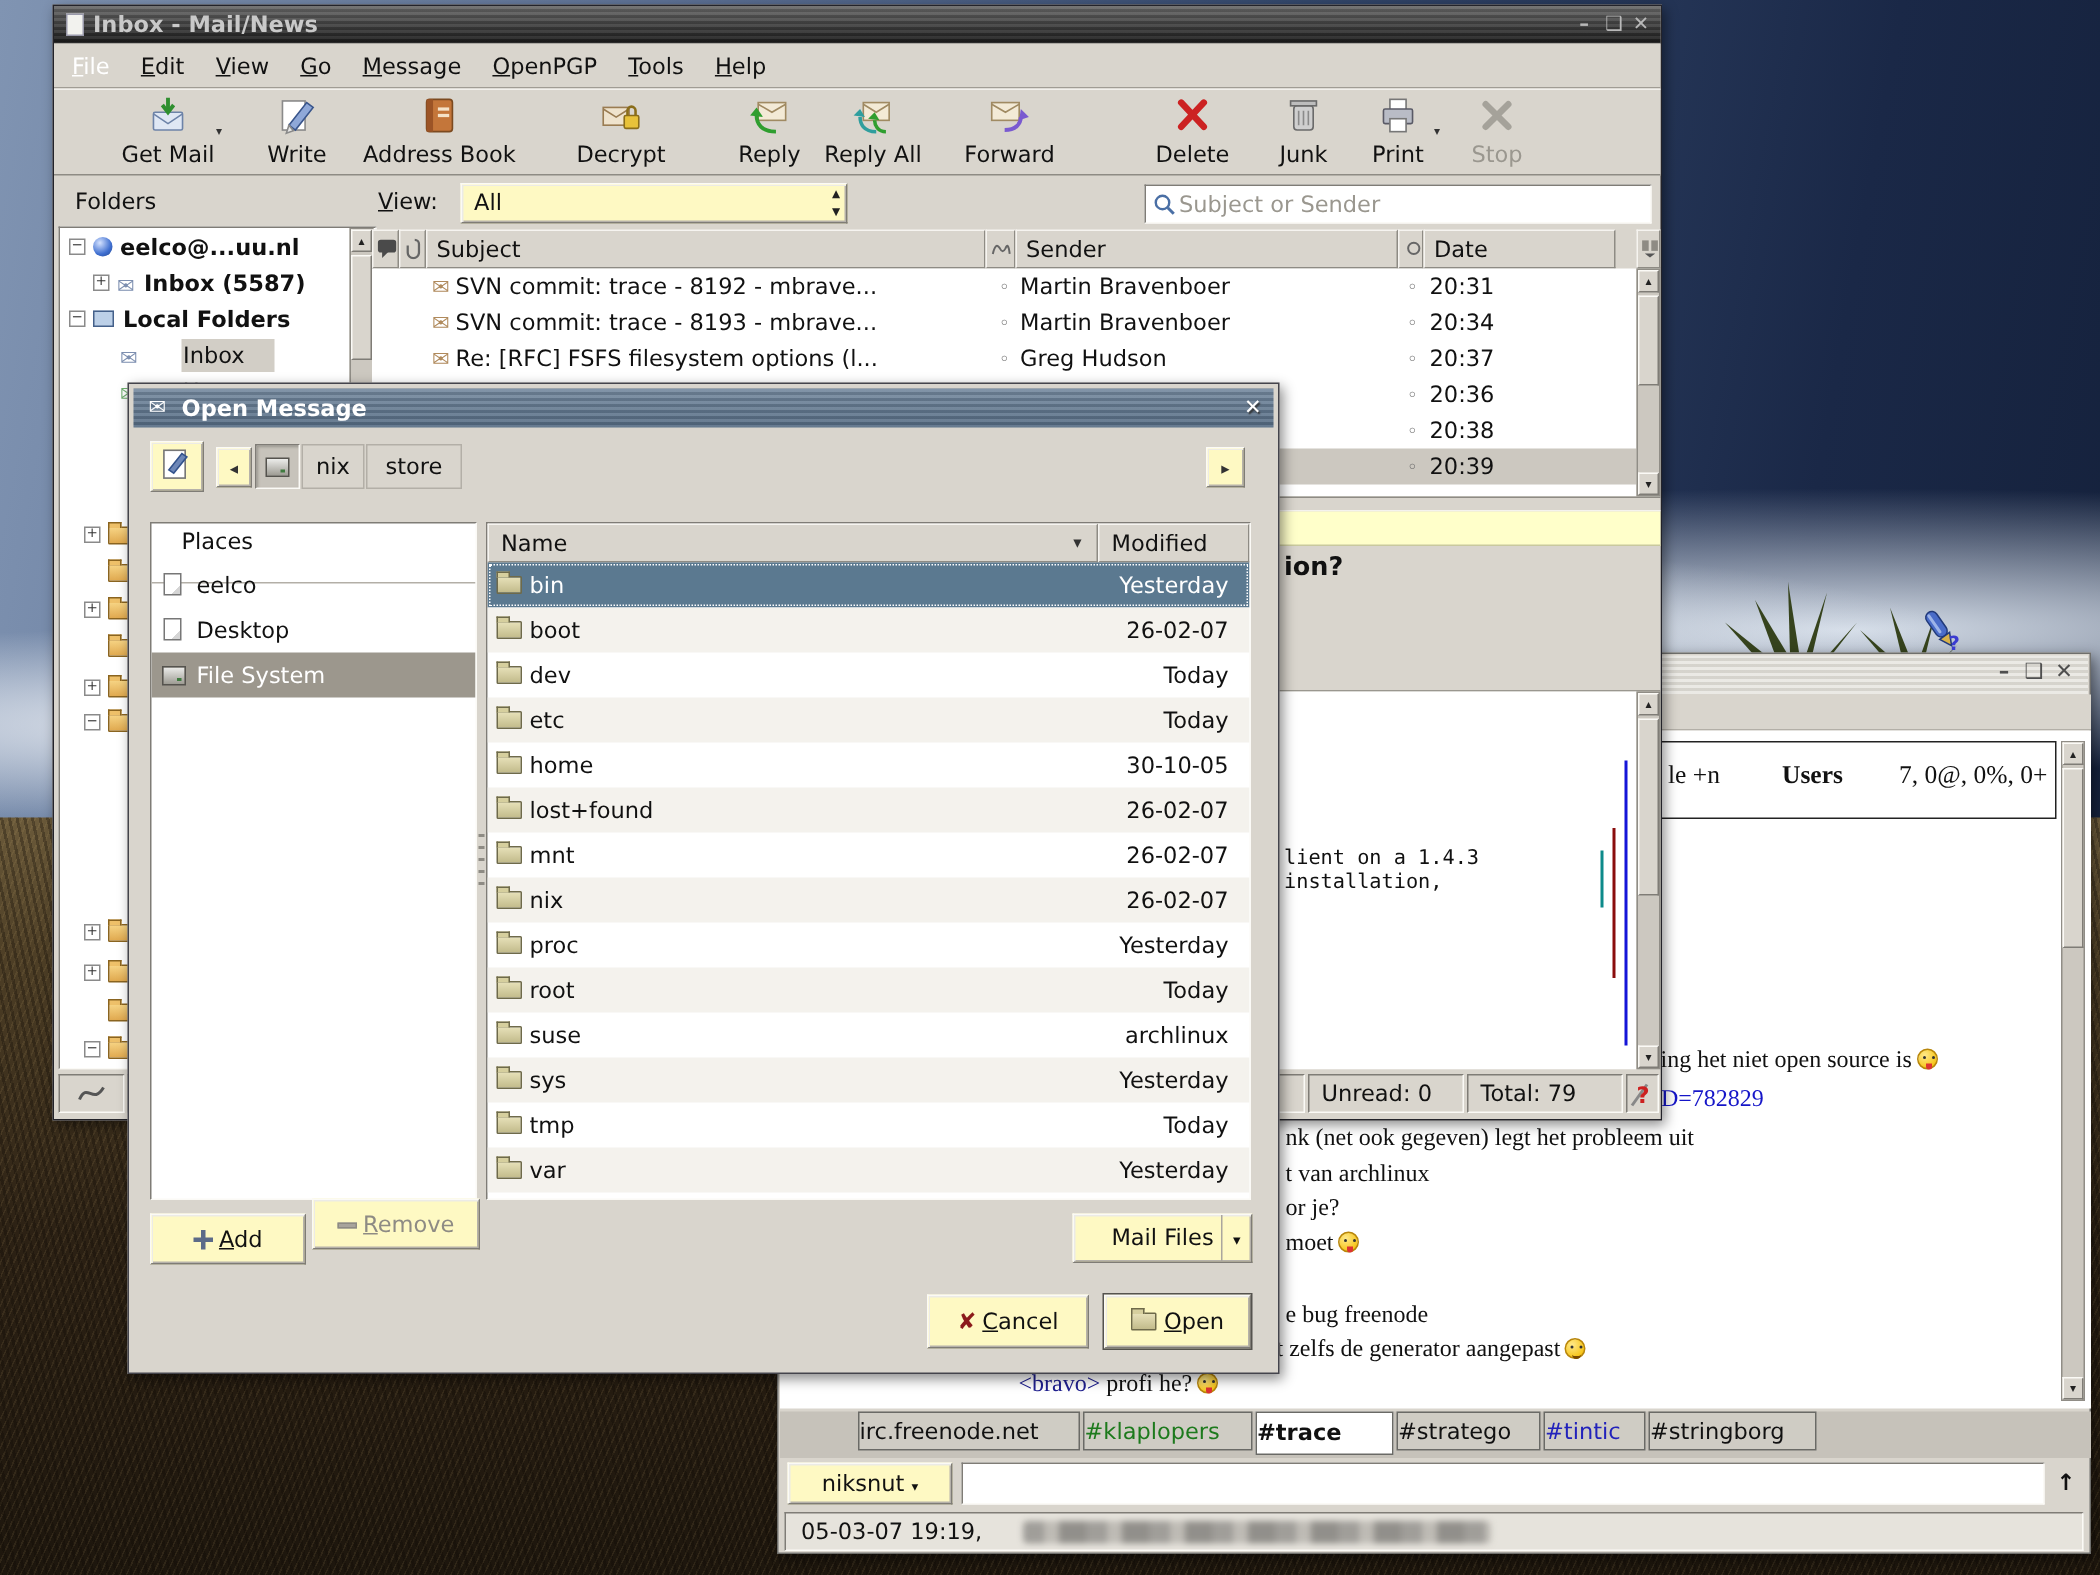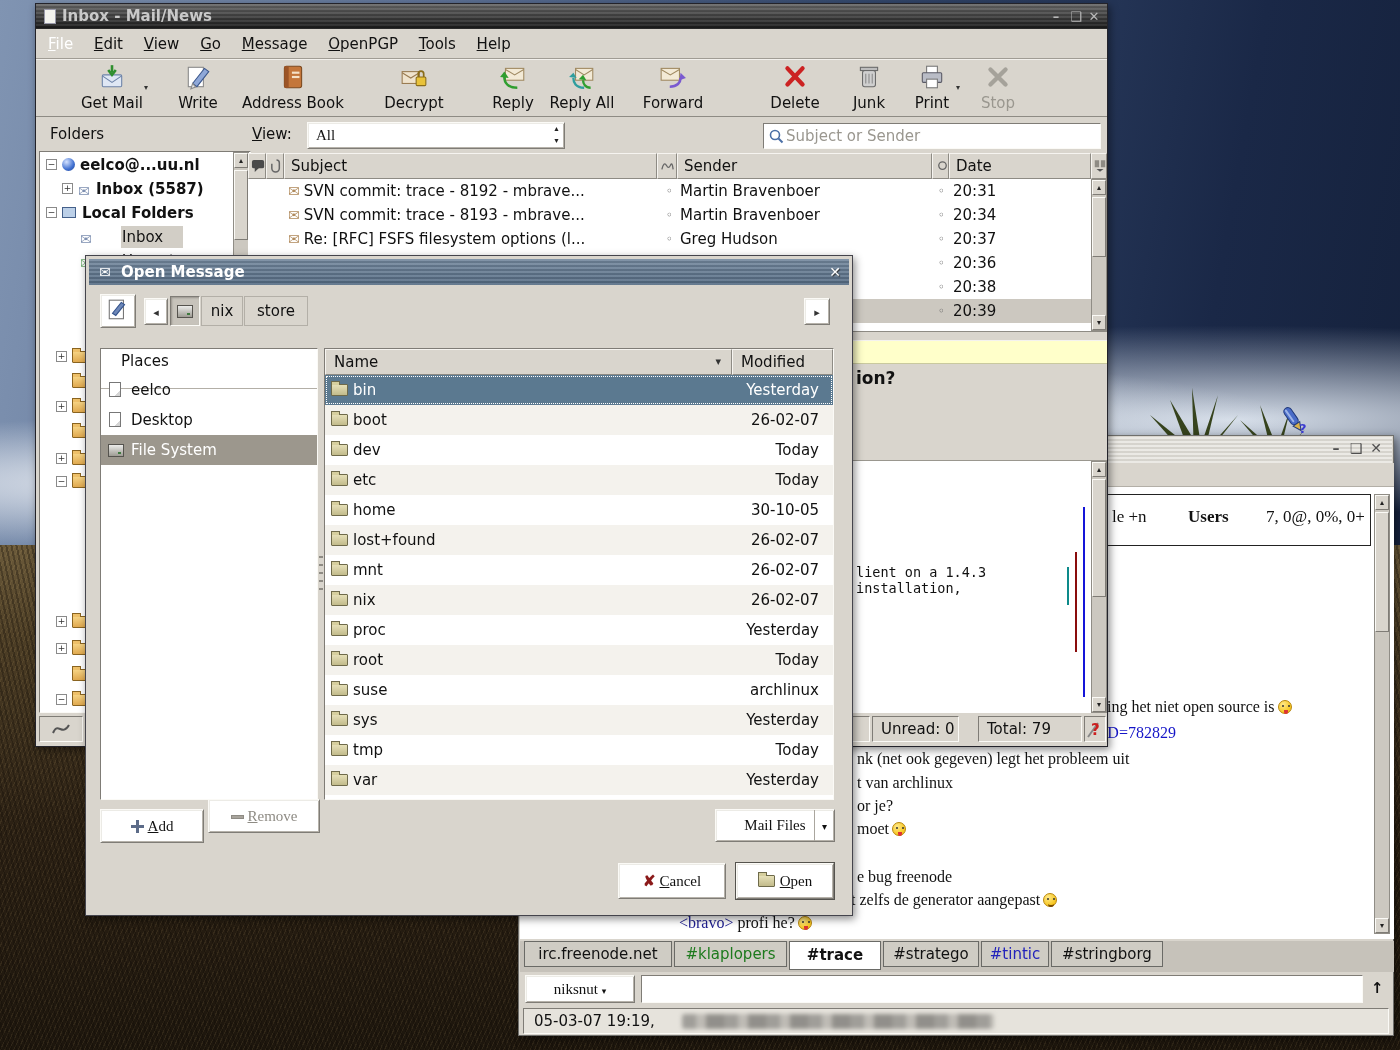--- a/index.html
+++ b/index.html
@@ -16,21 +16,21 @@
   }
   .abs{position:absolute;}
   .terrain{position:absolute;left:0;top:545px;width:1400px;height:505px;
     background:
       repeating-linear-gradient(78deg, rgba(15,10,5,.30) 0 2px, rgba(0,0,0,0) 2px 5px),
       repeating-linear-gradient(-65deg, rgba(205,175,115,.10) 0 1px, rgba(0,0,0,0) 1px 4px),
       linear-gradient(180deg,#6b5a3a 0%, #4e3f26 18%, #2c2114 55%, #1d160d 100%);
   }
   
   .win{position:absolute;background:#d9d5cd;border:1px solid #23232a;box-shadow:2px 3px 8px rgba(0,0,0,.45);}
-  .raised{background:#ffffff;border:1px solid;border-color:#fbfaf6 #7f7c76 #7f7c76 #fbfaf6;box-shadow:inset 1px 1px 0 #ecebe6, inset -1px -1px 0 #b6b2aa;font-family:Liberation Serif, serif;}
+  .raised{background:#fef9c3;border:1px solid;border-color:#fbfaf6 #7f7c76 #7f7c76 #fbfaf6;box-shadow:inset 1px 1px 0 #ecebe6, inset -1px -1px 0 #b6b2aa;}
   .pressed{background:#c7c3bb;border:1px solid;border-color:#7f7c76 #fbfaf6 #fbfaf6 #7f7c76;box-shadow:inset 1px 1px 2px #9a968e;}
   .sunken{background:#fff;border:1px solid;border-color:#7f7c76 #fbfaf6 #fbfaf6 #7f7c76;}
   .sb{position:absolute;background:#ccc8c0;border:1px solid #908d86;}
   .sbb{position:absolute;left:0;width:14px;height:15px;background:#d9d5cd;border:1px solid;border-color:#fbfaf6 #7f7c76 #7f7c76 #fbfaf6;font-size:8px;color:#222;text-align:center;line-height:14px;}
   .sbb.up::before{content:"▴";} .sbb.down::before{content:"▾";}
   .sbt{position:absolute;left:0;width:14px;background:#d9d5cd;border:1px solid;border-color:#fbfaf6 #7f7c76 #7f7c76 #fbfaf6;}
   
   .mtitle{position:absolute;left:0;top:0;width:100%;height:25px;
     background:repeating-linear-gradient(180deg, rgba(255,255,255,.07) 0 2px, rgba(0,0,0,.12) 2px 4px), linear-gradient(180deg,#6a6a6a,#191919);
     color:#c9c9c9;font-weight:bold;line-height:25px;}
@@ -99,21 +99,21 @@
     }
   .irc-ctl{position:absolute;top:3px;width:20px;text-align:center;color:#4f4f4f;font-weight:bold;font-size:14px;}
   .serif{font-family:"Liberation Serif","DejaVu Serif",serif;}
   .iline{position:absolute;font-family:"Liberation Serif","DejaVu Serif",serif;font-size:16px;white-space:nowrap;}
   .ilink{color:#1515c8;}
   .inick{color:#202090;}
   .smiley{display:inline-block;width:14px;height:14px;border-radius:50%;background:radial-gradient(circle at 35% 30%,#ffe98a,#f7c61e 70%,#d89f00);border:1px solid #b8860b;position:relative;vertical-align:-2px;margin-left:3px;}
   .smiley::before{content:'';position:absolute;left:3px;top:4px;width:2px;height:2px;background:#333;border-radius:50%;box-shadow:6px 0 0 #333;}
   .smiley::after{content:'';position:absolute;left:4px;top:8px;width:6px;height:3px;border-bottom:2px solid #7a4a00;border-radius:0 0 6px 6px;}
   .smiley.tongue::after{background:#d33;width:4px;height:4px;border:none;border-radius:0 0 3px 3px;top:9px;left:5px;}
-  .tab{position:absolute;top:0;height:26px;line-height:24px;text-align:center;background:#cfccc4;border:1px solid #6a6a66;font-size:15px;}
+  .tab{position:absolute;top:0;height:26px;line-height:24px;background:#cfccc4;border:1px solid #6a6a66;font-size:15px;margin-left:48px;}
   .tab.active{height:29px;line-height:27px;background:#fff;font-weight:bold;z-index:2;}
   .tab.green{color:#1d7a1d;} .tab.blue{color:#2222bb;}
   .blurblob{position:absolute;filter:blur(2.2px);background:repeating-linear-gradient(90deg,#8f8d89 0 14px,#b5b2ac 14px 24px,#7d7b77 24px 42px);border-radius:3px;opacity:.8;}
   input{font-family:"DejaVu Sans",sans-serif;}
   .search-in{position:absolute;left:22px;top:2px;width:305px;height:19px;border:none;outline:none;font-size:15px;color:#333;}
   .search-in::placeholder{color:#9a978f;}
 </style>
 </head>
 <body>
 
@@ -375,21 +375,21 @@
           <path d="M8 2 a3 3 0 0 1 3 3 v6 a4 4 0 0 1 -8 0 V6" fill="none" stroke="#666" stroke-width="1.6"></path>
         </svg></div>
     <div class="hcell" style="left:248px;width:373px"><span>Subject</span></div>
     <div class="hcell" style="left:621px;width:20px;padding:0"><svg width="15" height="15" viewBox="0 0 16 16" style="margin:5px 0 0 2px">
           <path d="M2 11 q2 -9 5 -4 q2 4 4 0 q2 -5 3 4" fill="none" stroke="#666" stroke-width="1.4"></path>
         </svg></div>
     <div class="hcell" style="left:641px;width:255px"><span>Sender</span></div>
     <div class="hcell" style="left:896px;width:17px;padding:0"><svg width="15" height="15" viewBox="0 0 16 16" style="margin:5px 0 0 2px">
           <circle cx="8" cy="7" r="4" fill="none" stroke="#666" stroke-width="1.4"></circle>
         </svg></div>
-    <div class="hcell" style="left:913px;width:142px"><span>Date</span></div>
+    <div class="hcell" style="left:913px;width:128px"><span>Date</span></div>
     <div class="hcell" style="left:1055px;width:16px;padding:0"><svg width="14" height="15" viewBox="0 0 16 16" style="margin:4px 0 0 1px">
           <rect x="2" y="2" width="5" height="8" fill="#8e8b84"></rect>
           <rect x="9" y="2" width="5" height="8" fill="#8e8b84"></rect>
           <polygon points="4,12 12,12 8,15" fill="#555"></polygon>
         </svg></div>
 
     <div class="mlist" style="left:212px;top:175px;width:843px;height:152px"></div>
     <div class="mrow" style="left:212px;top:175px;width:843px">
       <span class="env" style="margin-left:40px">✉</span><span>SVN commit: trace - 8192 - mbrave...</span>
       <span class="dot" style="left:418px">◦</span>
@@ -458,21 +458,21 @@
     </div>
 
     <div class="abs" style="left:0;top:709px;width:1071px;height:33px;background:#d9d5cd">
       <div class="msb-box" style="left:3px;top:3px;width:44px;padding:0">
         <svg width="22" height="20" viewBox="0 0 22 20" style="margin:2px 0 0 10px">
             <path d="M3 14 C8 2, 12 18, 19 6" fill="none" stroke="#555" stroke-width="2"></path>
           </svg>
       </div>
       <div class="msb-box" style="left:49px;top:3px;width:26px"></div>
       <div class="msb-box" style="left:800px;top:3px;width:34px"></div>
-      <div class="msb-box" style="left:836px;top:3px;width:87px"><span>Unread: 0</span></div>
+      <div class="msb-box" style="left:836px;top:3px;width:104px"><span>Unread: 0</span></div>
       <div class="msb-box" style="left:942px;top:3px;width:104px"><span>Total: 79</span></div>
       <div class="msb-box" style="left:1048px;top:3px;width:22px;padding:0">
         <svg width="20" height="24" viewBox="0 0 20 24">
             <path d="M3 20 L13 6" stroke="#888" stroke-width="2"></path>
             <text x="6" y="18" font-size="15" font-weight="bold" fill="#cc2020">?</text>
           </svg>
       </div>
     </div>
   </div>
 

